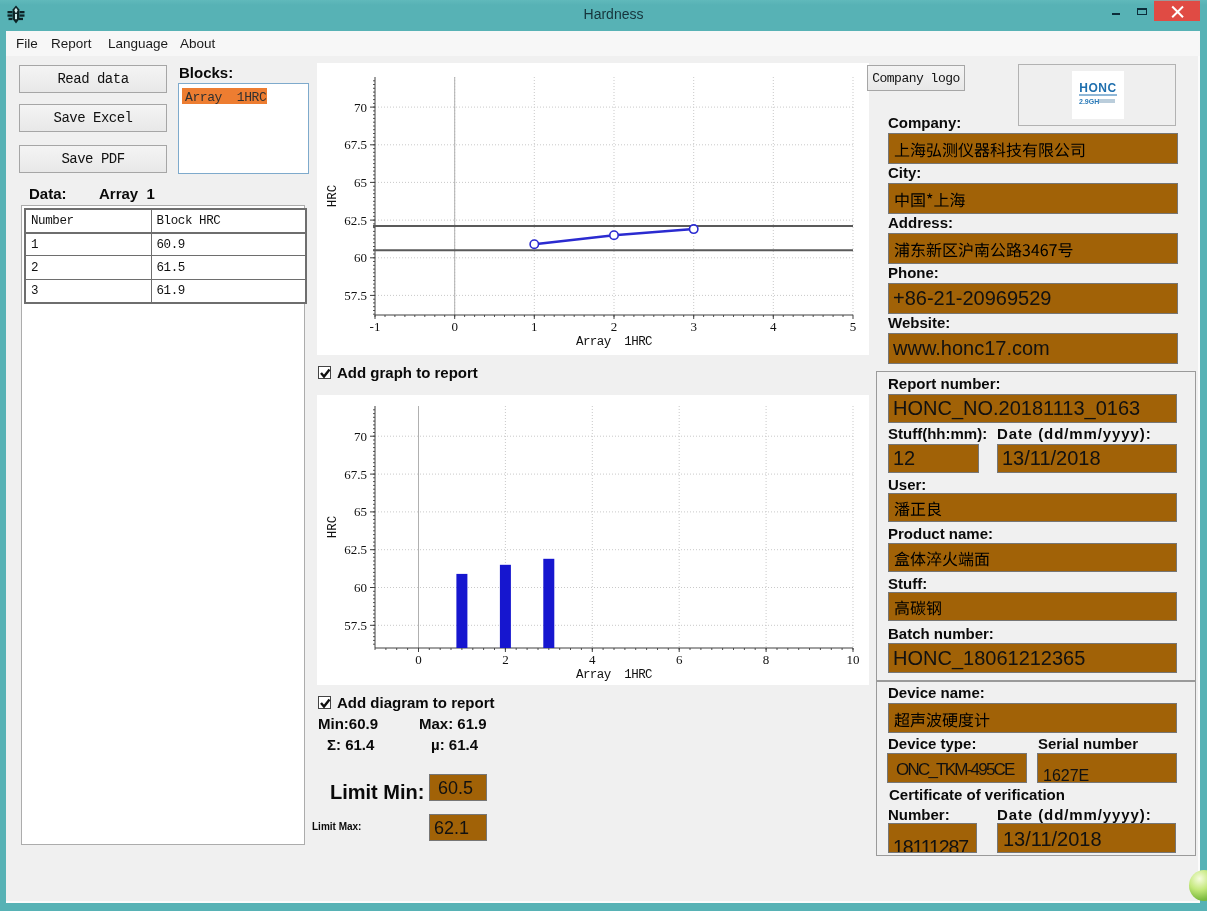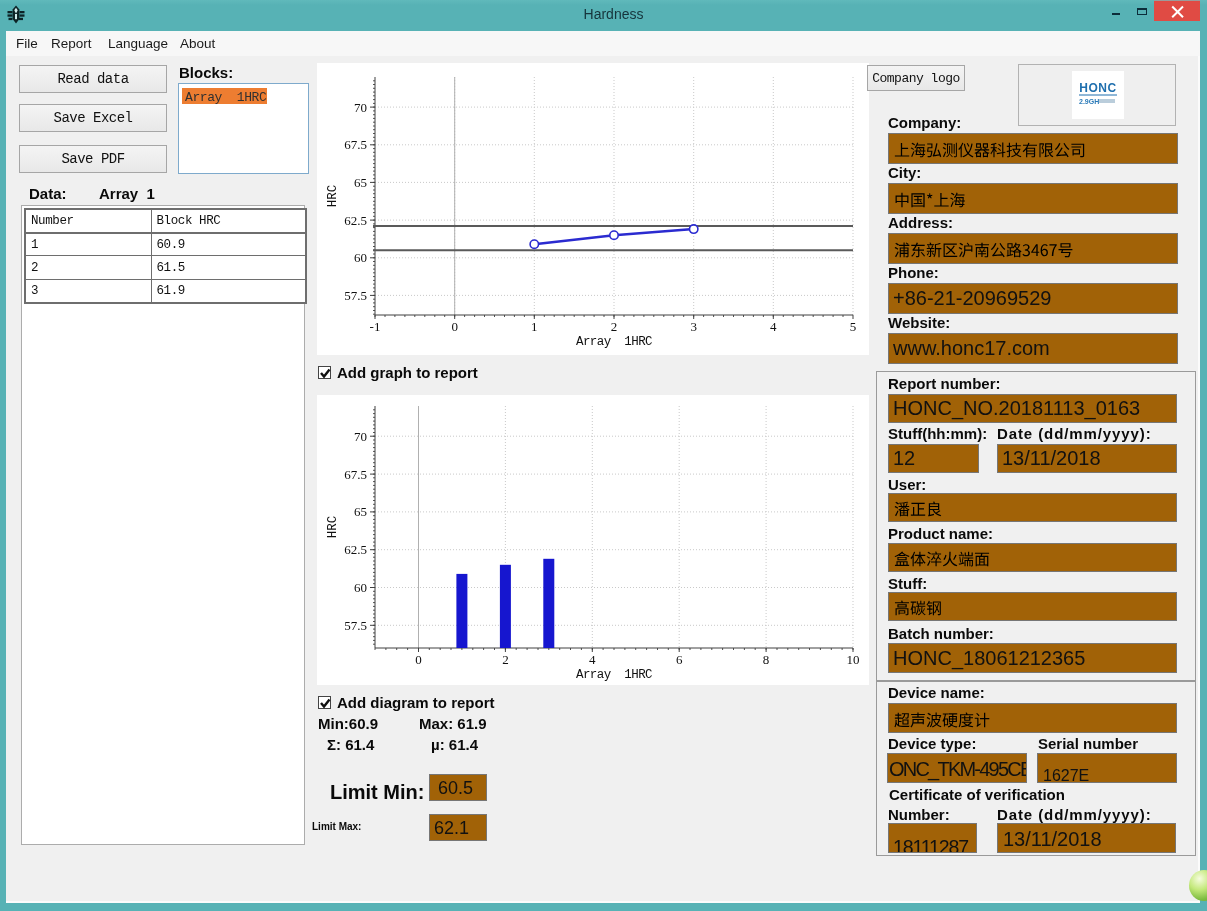--- a/index.html
+++ b/index.html
@@ -491,21 +491,21 @@
 <div class="abs" style="left:876px;top:681px;width:320px;height:175px;border:1px solid #9a9a9a"></div>
 <div class="abs lbl" style="left:888px;top:684px;font-size:15px">Device name:</div>
 <div class="abs inp" style="left:888px;top:703px;width:289px;height:30px">
     <svg style="margin:6px 0 0 5px" width="96.0" height="18.6" viewBox="0 0 96.0 18.6">
       <path fill="#000000" transform="matrix(0.01600,0,0,-0.01600,0,14.08)" d="M594 348H833V164H594ZM523 411V101H908V411ZM97 389C94 213 85 55 27 -45C44 -53 75 -72 88 -81C117 -28 135 39 146 115C219 -21 339 -54 553 -54H940C944 -32 958 3 970 20C908 17 601 17 552 18C452 18 374 26 313 51V252H470V319H313V461H473C488 450 505 436 513 427C621 489 682 584 702 733H856C849 603 840 552 827 537C820 529 811 527 796 528C782 528 743 528 701 532C712 514 719 487 720 467C765 465 807 465 830 467C856 469 873 475 888 492C911 518 921 588 929 768C930 777 930 798 930 798H490V733H631C615 617 568 537 480 486V529H302V653H460V720H302V840H232V720H73V653H232V529H52V461H246V93C208 126 180 174 159 241C162 287 164 335 165 385ZM1460 842V757H1070V691H1460V593H1131V528H1886V593H1536V691H1930V757H1536V842ZM1153 449V318C1153 212 1137 70 1029 -34C1045 -44 1075 -70 1087 -85C1160 -14 1197 78 1214 167H1791V116H1866V449ZM1791 232H1535V386H1791ZM1223 232C1226 262 1227 291 1227 317V386H1462V232ZM2092 777C2151 745 2227 696 2265 662L2309 722C2271 755 2194 801 2135 830ZM2038 506C2099 477 2177 431 2215 398L2258 460C2219 491 2140 535 2080 562ZM2062 -21 2128 -67C2180 26 2240 151 2285 256L2226 301C2177 188 2110 56 2062 -21ZM2597 625V448H2426V625ZM2354 695V442C2354 297 2343 98 2234 -42C2252 -49 2283 -67 2296 -79C2395 49 2420 233 2425 381H2451C2489 277 2542 187 2611 112C2541 53 2458 10 2368 -20C2384 -33 2407 -64 2417 -82C2507 -50 2590 -3 2663 60C2734 -2 2819 -50 2918 -80C2929 -60 2950 -31 2967 -16C2870 10 2786 54 2715 112C2791 194 2851 299 2886 430L2839 451L2825 448H2670V625H2859C2843 579 2824 533 2807 501L2872 480C2900 531 2932 612 2957 684L2903 698L2890 695H2670V841H2597V695ZM2522 381H2793C2763 294 2718 221 2662 161C2602 223 2555 298 2522 381ZM3430 633V256H3633C3627 206 3612 158 3582 114C3545 146 3516 183 3495 227L3431 211C3458 153 3493 105 3538 66C3497 30 3440 -1 3360 -23C3375 -37 3396 -66 3405 -82C3488 -54 3549 -18 3593 24C3678 -32 3789 -66 3924 -82C3933 -62 3952 -33 3967 -17C3832 -5 3721 25 3637 75C3677 130 3695 192 3704 256H3930V633H3710V728H3951V796H3410V728H3639V633ZM3497 417H3639V365L3638 315H3497ZM3709 315 3710 365V417H3861V315ZM3497 573H3639V474H3497ZM3710 573H3861V474H3710ZM3050 787V718H3176C3148 565 3103 424 3031 328C3044 309 3061 264 3066 246C3085 271 3103 298 3119 328V-34H3184V46H3381V479H3185C3211 554 3232 635 3247 718H3388V787ZM3184 411H3317V113H3184ZM4386 644V557H4225V495H4386V329H4775V495H4937V557H4775V644H4701V557H4458V644ZM4701 495V389H4458V495ZM4757 203C4713 151 4651 110 4579 78C4508 111 4450 153 4408 203ZM4239 265V203H4369L4335 189C4376 133 4431 86 4497 47C4403 17 4298 -1 4192 -10C4203 -27 4217 -56 4222 -74C4347 -60 4469 -35 4576 7C4675 -37 4792 -65 4918 -80C4927 -61 4946 -31 4962 -15C4852 -5 4749 15 4660 46C4748 93 4821 157 4867 243L4820 268L4807 265ZM4473 827C4487 801 4502 769 4513 741H4126V468C4126 319 4119 105 4037 -46C4056 -52 4089 -68 4104 -80C4188 78 4201 309 4201 469V670H4948V741H4598C4586 773 4566 813 4548 845ZM5137 775C5193 728 5263 660 5295 617L5346 673C5312 714 5241 778 5186 823ZM5046 526V452H5205V93C5205 50 5174 20 5155 8C5169 -7 5189 -41 5196 -61C5212 -40 5240 -18 5429 116C5421 130 5409 162 5404 182L5281 98V526ZM5626 837V508H5372V431H5626V-80H5705V431H5959V508H5705V837Z"></path>
     </svg>
   </div>
 <div class="abs lbl" style="left:888px;top:735px;font-size:15px">Device type:</div>
 <div class="abs lbl" style="left:1038px;top:735px;font-size:15px">Serial number</div>
 <div class="abs inp" style="left:887px;top:753px;width:140px;height:30px">
-    <span style="font-size:20px;padding-left:1px;margin-top:3px;letter-spacing:-1.78px;white-space:nowrap">ONC_TKM-495CE</span>
+    <span style="font-size:17px;padding-left:8px;margin-top:3px;letter-spacing:-1.78px;white-space:nowrap">ONC_TKM-495CE</span>
   </div>
 <div class="abs inp" style="left:1037px;top:753px;width:140px;height:30px">
     <span style="font-size:16px;padding-left:5px;margin-top:15px;white-space:nowrap">1627E</span>
   </div>
 <div class="abs lbl" style="left:889px;top:786px;font-size:15px">Certificate of verification</div>
 <div class="abs lbl" style="left:888px;top:806px;font-size:15px">Number:</div>
 <div class="abs lbl" style="left:997px;top:806px;font-size:15px"><span style="letter-spacing:0.9px">Date (dd/mm/yyyy):</span></div>
 <div class="abs inp" style="left:888px;top:823px;width:89px;height:30px">
     <span style="font-size:19.5px;padding-left:4px;margin-top:19px;letter-spacing:-1.1px;white-space:nowrap">18111287</span>
   </div>

